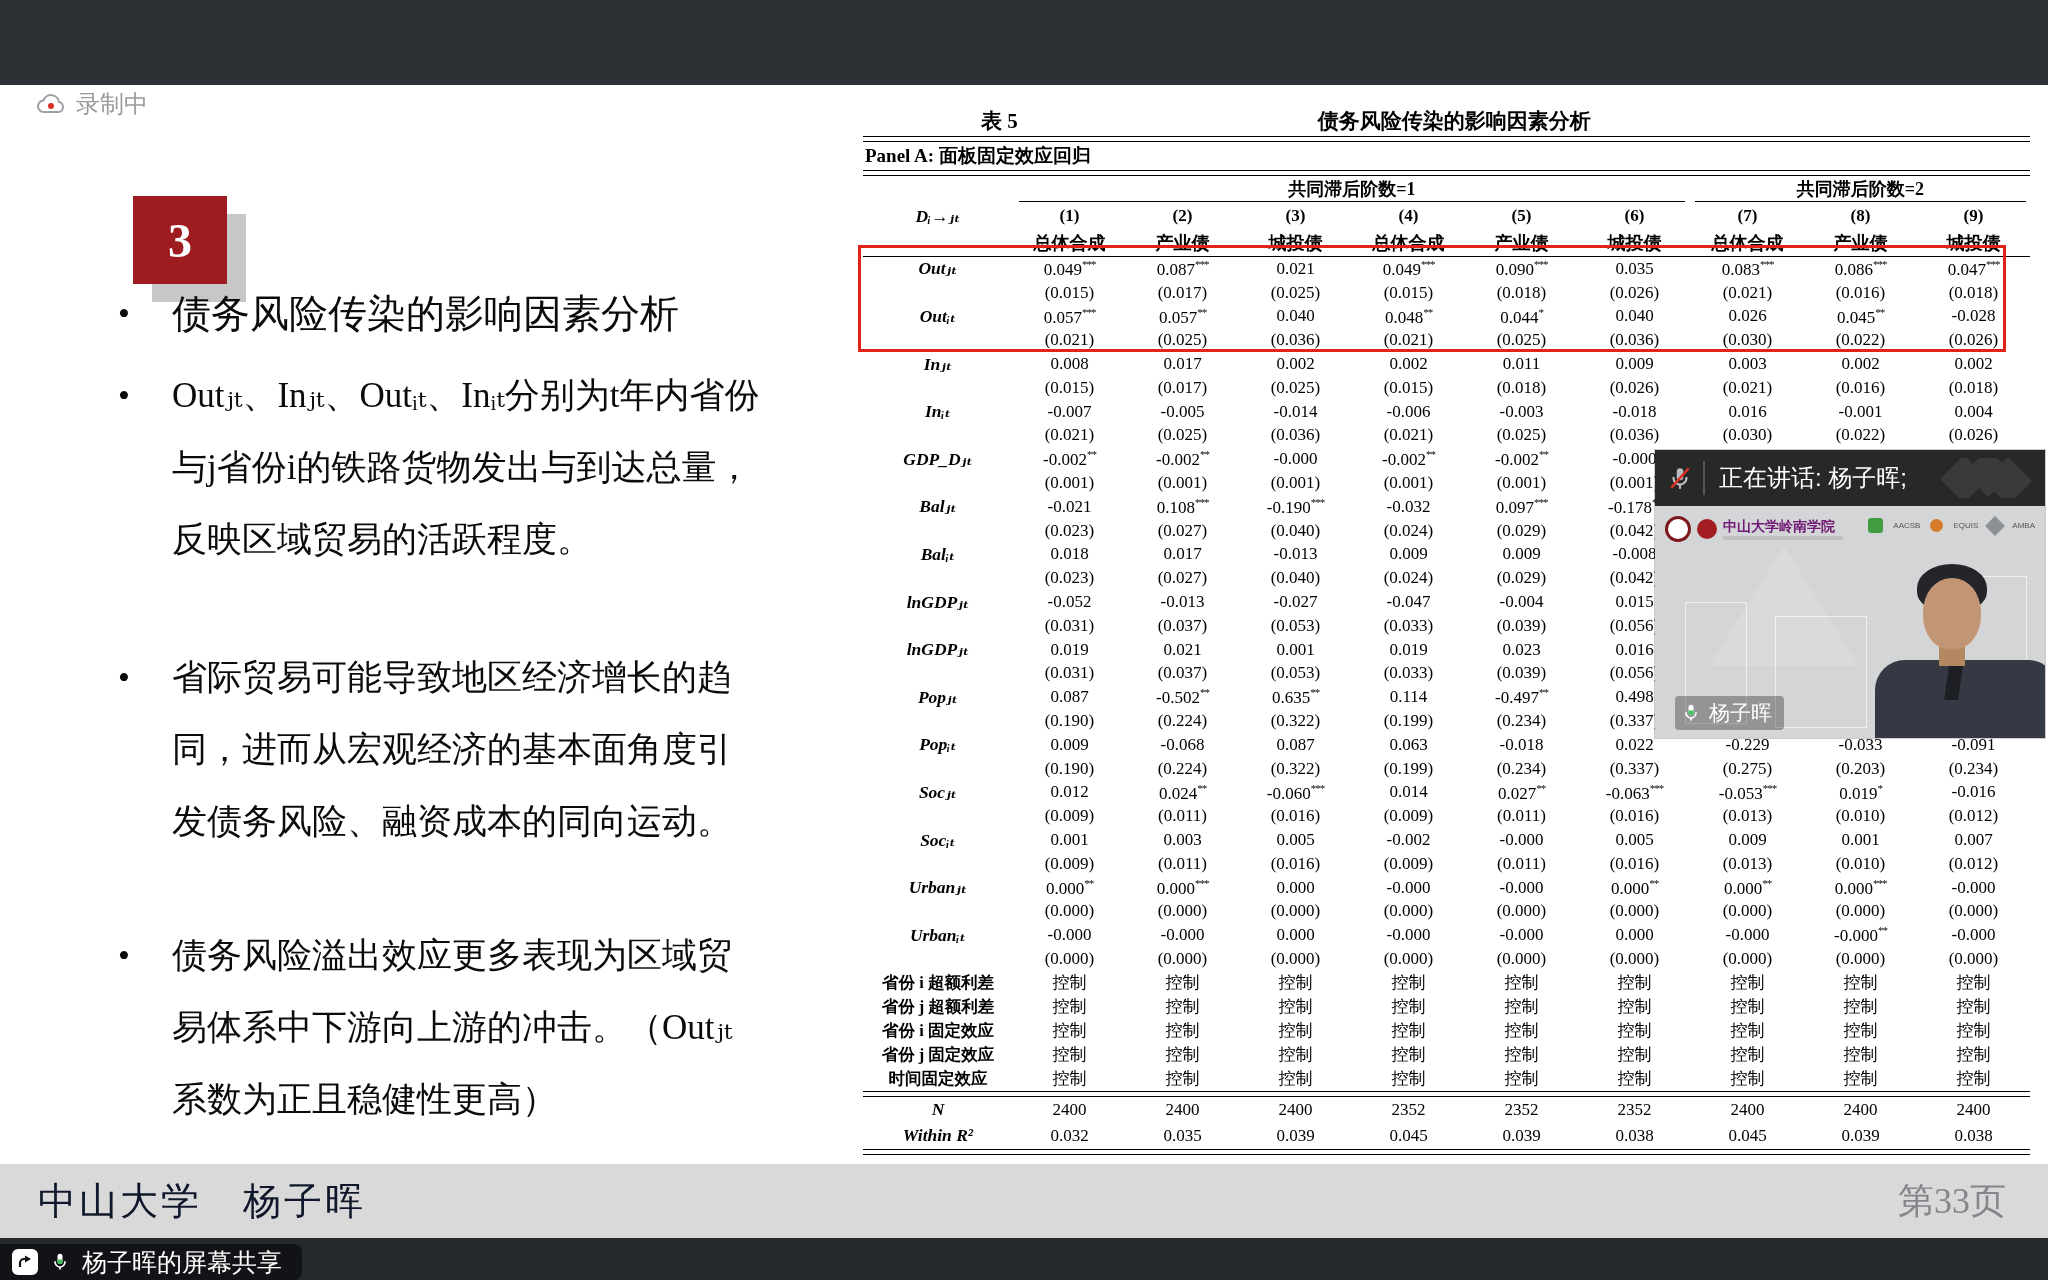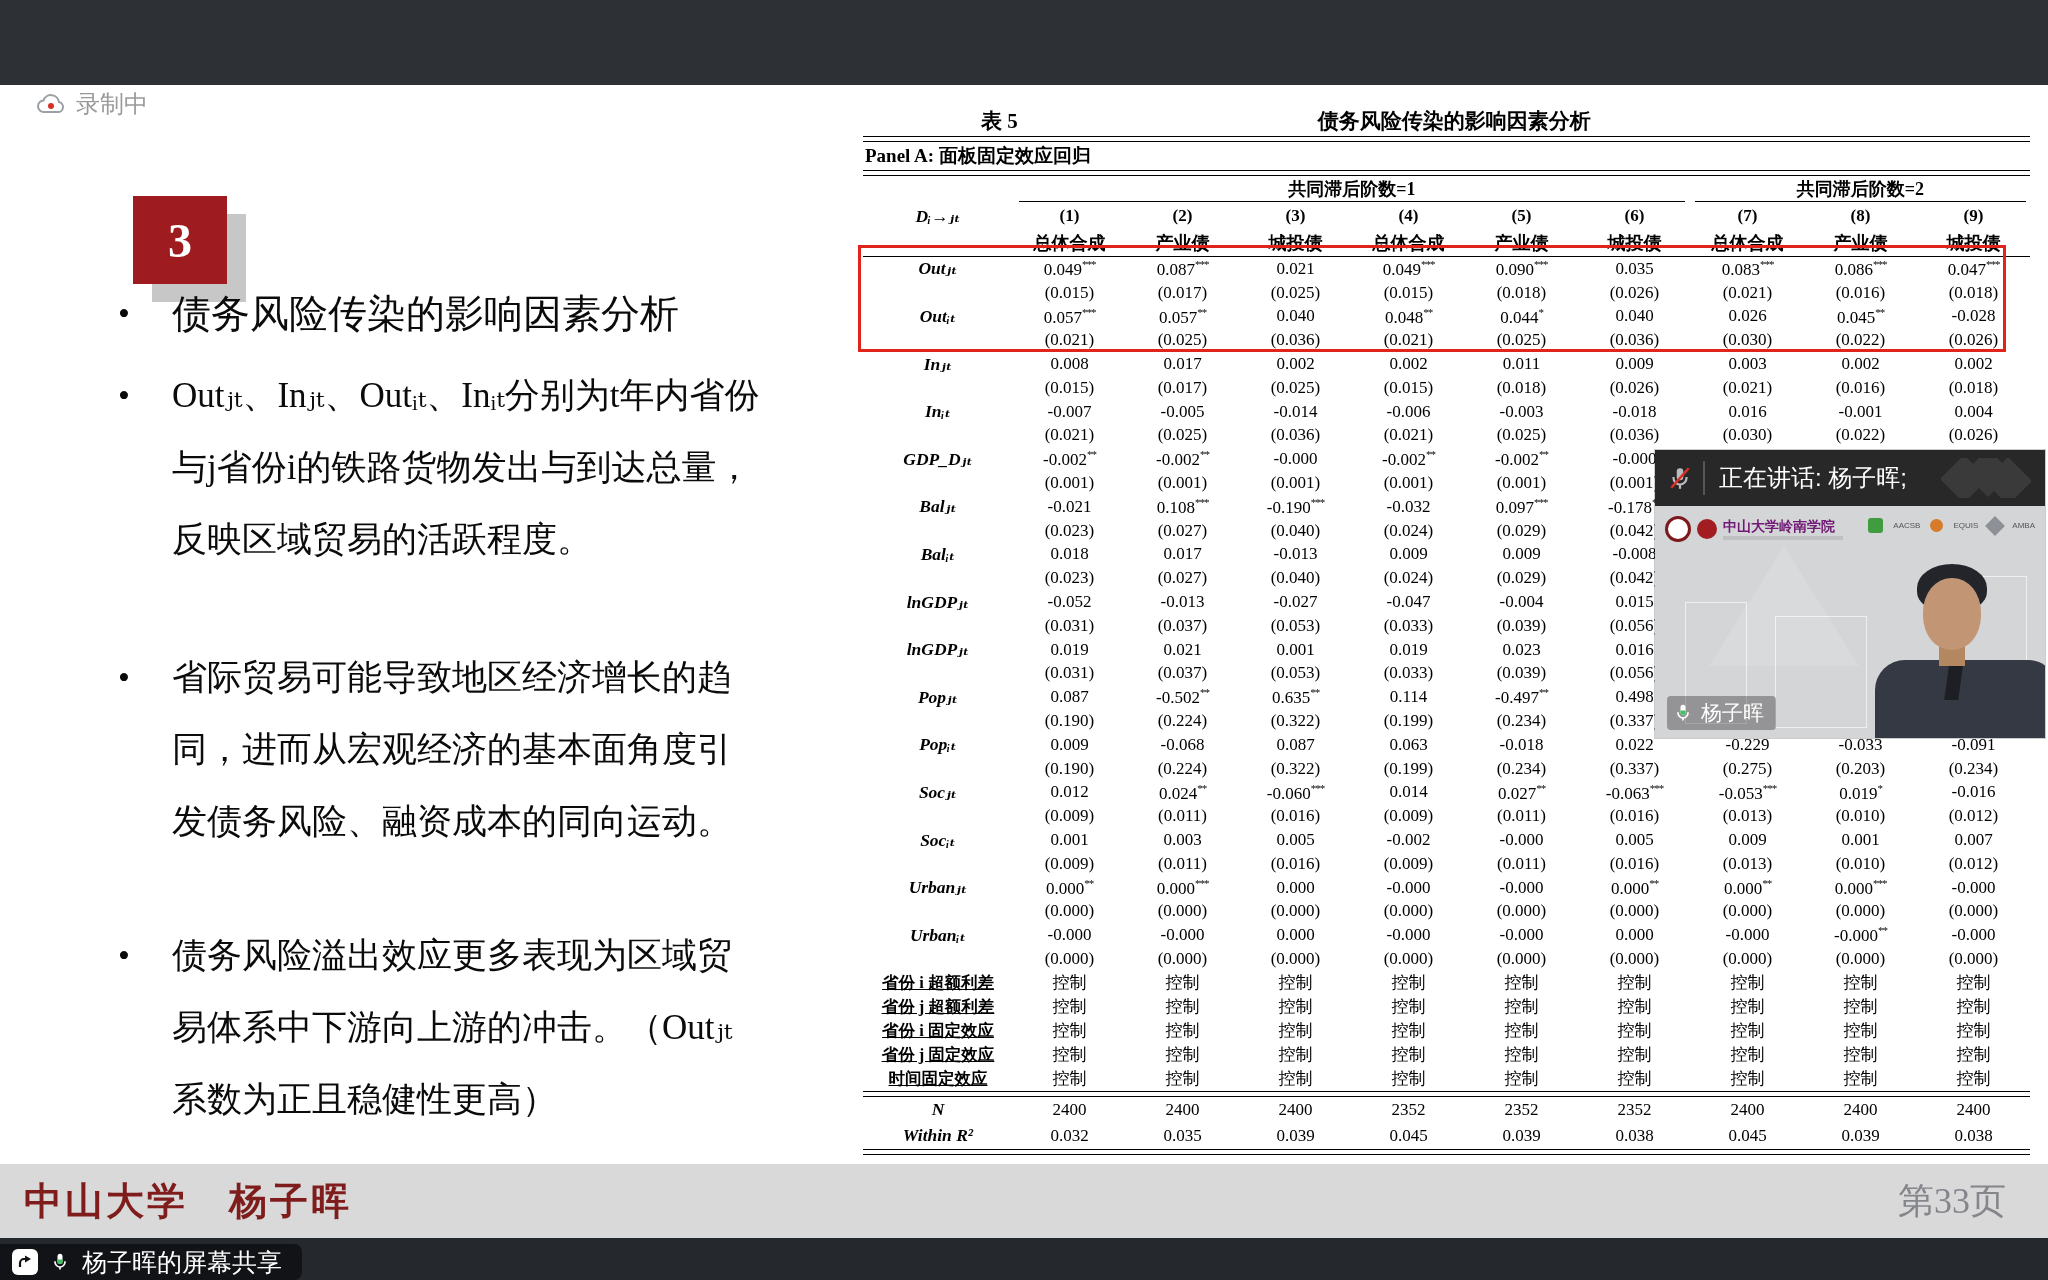--- a/index.html
+++ b/index.html
@@ -3,21 +3,21 @@
 <meta charset="utf-8">
 <style>
   html,body{margin:0;padding:0;background:#fff;}
   .page{position:relative;width:2048px;height:1280px;overflow:hidden;background:#fff;
         font-family:"Liberation Serif","DejaVu Serif",serif;}
   
   .topbar{position:absolute;left:0;top:0;width:2048px;height:85px;background:#2d3136;}
   .bottombar{position:absolute;left:0;top:1238px;width:2048px;height:42px;background:#25282c;}
   .graybar{position:absolute;left:0;top:1164px;width:2048px;height:74px;background:#d9d9d9;
            display:flex;align-items:center;}
-  .footer-left{margin-left:24px;font-size:38px;font-weight:700;color:#7f1d1d;letter-spacing:3px;}
+  .footer-left{margin-left:38px;font-size:38px;font-weight:400;color:#0f172a;letter-spacing:3px;}
   .footer-page{position:absolute;right:42px;font-size:36px;color:#85868c;}
   
   .rec{position:absolute;left:36px;top:88px;display:flex;align-items:center;gap:10px;color:#9a9a9a;
        font-family:"Liberation Sans",sans-serif;font-size:24px;}
   
   .share-tag{position:absolute;left:0;top:1244px;height:36px;background:#121316;border-radius:0 8px 8px 0;
              display:flex;align-items:center;gap:12px;padding:0 20px 0 12px;color:#fff;
              font-family:"Liberation Sans",sans-serif;font-size:25px;}
   .share-ic{width:26px;height:26px;background:#fff;border-radius:6px;display:flex;align-items:center;justify-content:center;}
   
@@ -38,21 +38,21 @@
   .rule2{height:4px;border-top:1.6px solid #000;border-bottom:1.6px solid #000;}
   .panel-row{height:28px;display:flex;align-items:center;font-size:19px;font-weight:700;padding-left:2px;}
   .grid{display:grid;grid-template-columns:150px repeat(9,1fr);align-items:center;}
   .grp-row{height:26px;font-size:18px;font-weight:700;}
   .grp1{grid-column:2/8;text-align:center;border-bottom:1.6px solid #000;margin:0 6px;}
   .grp2{grid-column:8/11;text-align:center;border-bottom:1.6px solid #000;margin:0 4px;}
   .num-row{height:28px;font-size:19px;font-weight:700;}
   .type-row{height:26px;font-size:18px;font-weight:700;border-bottom:1.8px solid #000;}
   .cell{text-align:center;font-size:17px;}
   .lbl{text-align:center;font-size:17.5px;font-weight:700;font-style:italic;}
-  .clbl{text-align:center;font-size:16.5px;font-weight:700;font-style:normal;text-decoration:underline;}
+  .clbl{text-align:center;font-size:16.5px;font-weight:700;font-style:normal;}
   .line{height:23.8px;}
   .ctl .line{height:24px;}
   .stat .line{height:26px;font-weight:400;}
   .stat .lbl{font-size:17.5px;}
   .st{font-size:11px;vertical-align:super;letter-spacing:-1px;}
   .redbox{position:absolute;left:-5px;top:139px;width:1142px;height:101px;border:3.5px solid #e0241b;z-index:4;}
   
   .vwin{position:absolute;left:1655px;top:450px;width:390px;height:288px;z-index:10;
         font-family:"Liberation Sans",sans-serif;box-shadow:0 0 0 1px rgba(0,0,0,.2);}
   .vbar{height:56px;background:#282828;display:flex;align-items:center;position:relative;}
@@ -74,21 +74,21 @@
         font-size:8px;color:#555;font-weight:400;}
   .accr .g{width:15px;height:15px;background:#3f9d3f;border-radius:3px;display:inline-block;}
   .accr .q{width:13px;height:13px;background:#d57b2a;border-radius:50%;display:inline-block;}
   .accr .d{width:14px;height:14px;background:#8d9094;transform:rotate(45deg);display:inline-block;}
   .person{position:absolute;left:228px;top:58px;width:160px;height:174px;}
   .hair{position:absolute;left:34px;top:0;width:70px;height:48px;border-radius:50% 50% 42% 42%;background:#23252b;}
   .face{position:absolute;left:40px;top:14px;width:58px;height:72px;border-radius:48%;background:#c29574;}
   .neck{position:absolute;left:56px;top:80px;width:26px;height:22px;background:#b3875f;}
   .body{position:absolute;left:-8px;top:96px;width:180px;height:80px;border-radius:30px 26px 0 0;background:#343943;}
   .collar{position:absolute;left:64px;top:96px;width:14px;height:40px;background:#1d1f24;transform:skewX(-8deg);}
-  .miclabel{position:absolute;left:12px;bottom:8px;display:flex;align-items:center;gap:8px;
+  .miclabel{position:absolute;left:20px;bottom:8px;display:flex;align-items:center;gap:8px;
             background:rgba(30,30,30,.35);padding:3px 12px 3px 6px;border-radius:4px;}
   .miclabel span{color:#fff;font-size:21px;}
 </style>
 </head>
 <body>
 
 <div class="page">
 
   <div class="topbar"></div>
 

